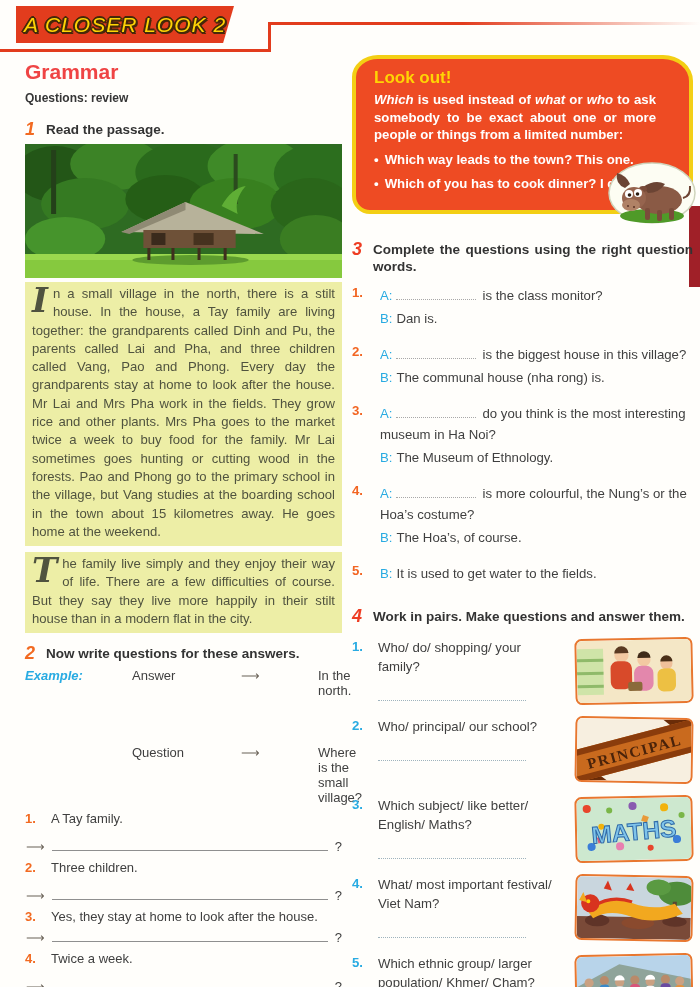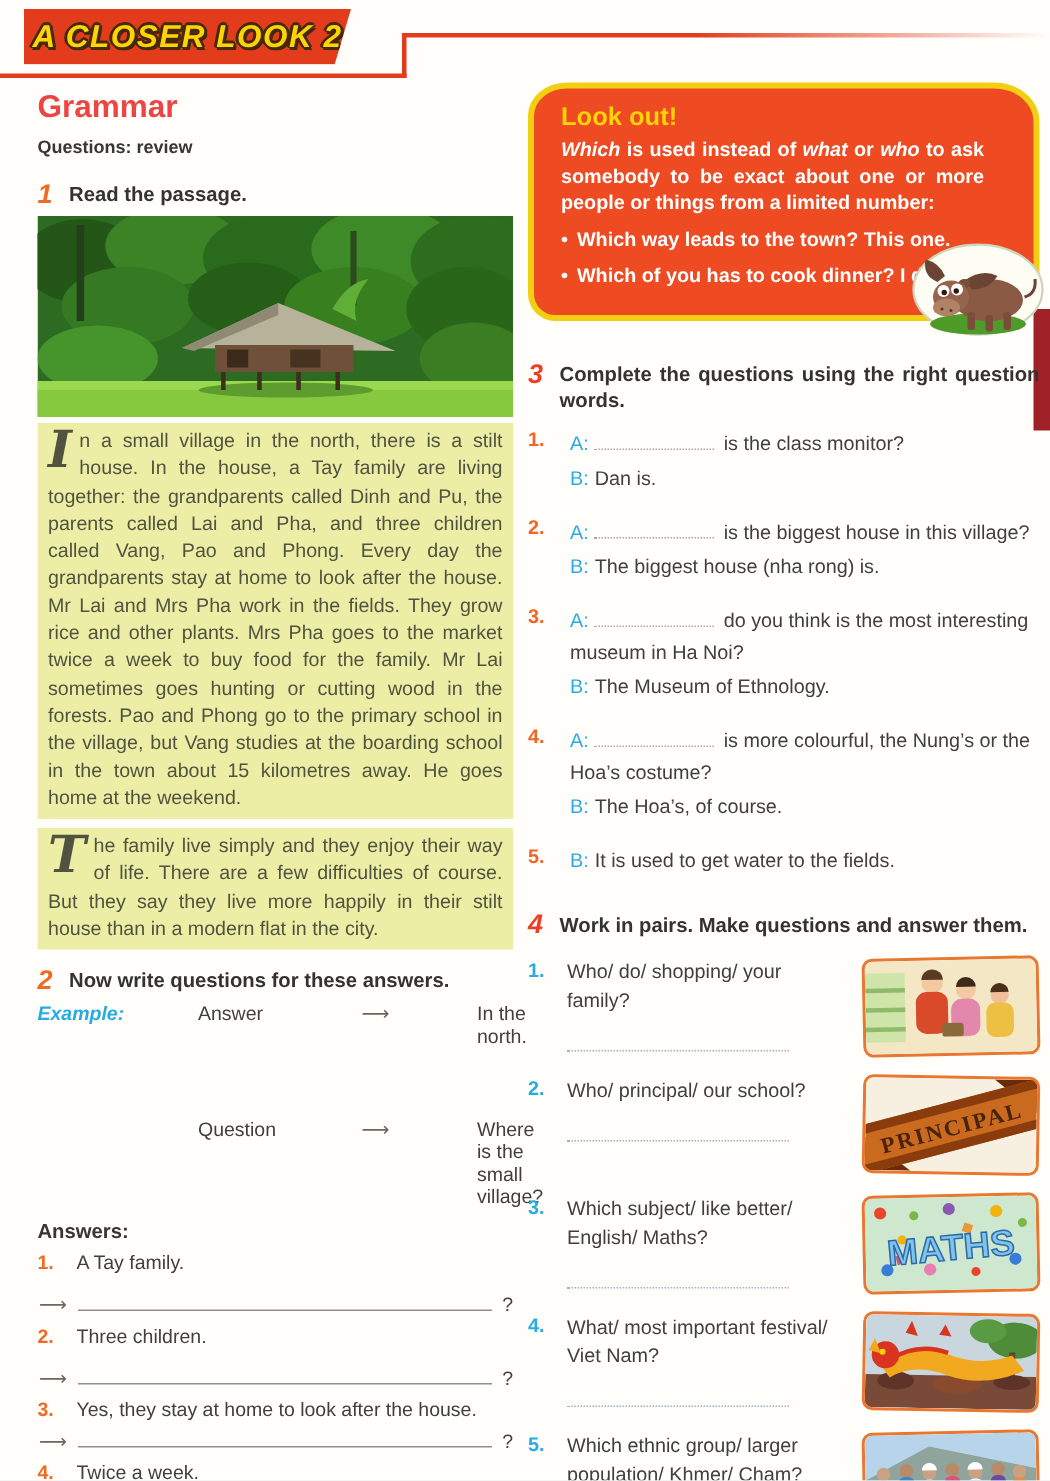--- a/index.html
+++ b/index.html
@@ -3,21 +3,21 @@
 <meta charset="utf-8">
 <style>
   html,body{margin:0;padding:0;background:#e9e9e9;}
   .page{position:relative;width:700px;height:987px;background:#fffefb;overflow:hidden;
         font-family:"Liberation Sans",sans-serif;color:#3f3f3f;}
 
   
   .banner{position:absolute;left:16px;top:6px;width:218px;height:37px;background:#e23c1d;
           display:flex;align-items:center;justify-content:center;
           clip-path:polygon(0 0,100% 0,95% 100%,0 100%);}
-  .banner span{font-size:21px;font-weight:700;font-style:italic;letter-spacing:1px;color:#ffd404;
+  .banner span{font-size:21px;font-weight:400;font-style:italic;letter-spacing:1px;color:#ffd404;
           text-shadow:-2px 0 #46290a,2px 0 #46290a,0 -2px #46290a,0 2px #46290a,
                       -1px -1px #46290a,1px 1px #46290a,1px -1px #46290a,-1px 1px #46290a,2px 2px #46290a;}
   .rule-bottom{position:absolute;left:0;top:49px;width:271px;height:3px;background:#e23c1d;}
   .rule-vert{position:absolute;left:268px;top:22px;width:3px;height:30px;background:#e23c1d;}
   .rule-top{position:absolute;left:268px;top:22px;width:432px;height:3px;
             background:linear-gradient(to right,#e23c1d 45%,rgba(226,60,29,0));}
   .edge-tab{position:absolute;right:0;top:206px;width:11px;height:81px;background:#a02028;}
 
   
   .col-left{position:absolute;left:25px;top:60px;width:317px;}
@@ -154,21 +154,20 @@
       <span class="ex-label">Example:</span>
       <span>Answer</span>
       <span class="arrow">⟶</span>
       <span>In the north.</span>
       <span></span>
       <span>Question</span>
       <span class="arrow">⟶</span>
       <span>Where is the small village?</span>
     </div>
 
-    <div class="answers-label">Answers:</div>
 
     <div>
       <div class="ans-item">
         <div class="ans-row1">
             <span class="ans-num">1.</span>
             <span>A Tay family.</span>
           </div>
         <div class="blank-row">
             <span class="arrow">⟶</span>
             <span class="blank-line"></span>
@@ -277,21 +276,21 @@
         <span class="q-num">1.</span>
         <div class="q-body">
           <div class="q-line"><span class="ab">A:</span><span class="dotline"></span><span>is the class monitor?</span></div>
           <div class="q-line qb"><span class="ab">B:</span><span>Dan is.</span></div>
         </div>
       </div>
       <div class="q-item">
         <span class="q-num">2.</span>
         <div class="q-body">
           <div class="q-line"><span class="ab">A:</span><span class="dotline"></span><span>is the biggest house in this village?</span></div>
-          <div class="q-line qb"><span class="ab">B:</span><span>The biggest house (nha rong) is.</span></div>
+          <div class="q-line qb"><span class="ab">B:</span><span>The communal house (nha rong) is.</span></div>
         </div>
       </div>
       <div class="q-item">
         <span class="q-num">3.</span>
         <div class="q-body">
           <div class="q-line"><span class="ab">A:</span><span class="dotline"></span><span>do you think is the most interesting museum in Ha Noi?</span></div>
           <div class="q-line qb"><span class="ab">B:</span><span>The Museum of Ethnology.</span></div>
         </div>
       </div>
       <div class="q-item">

